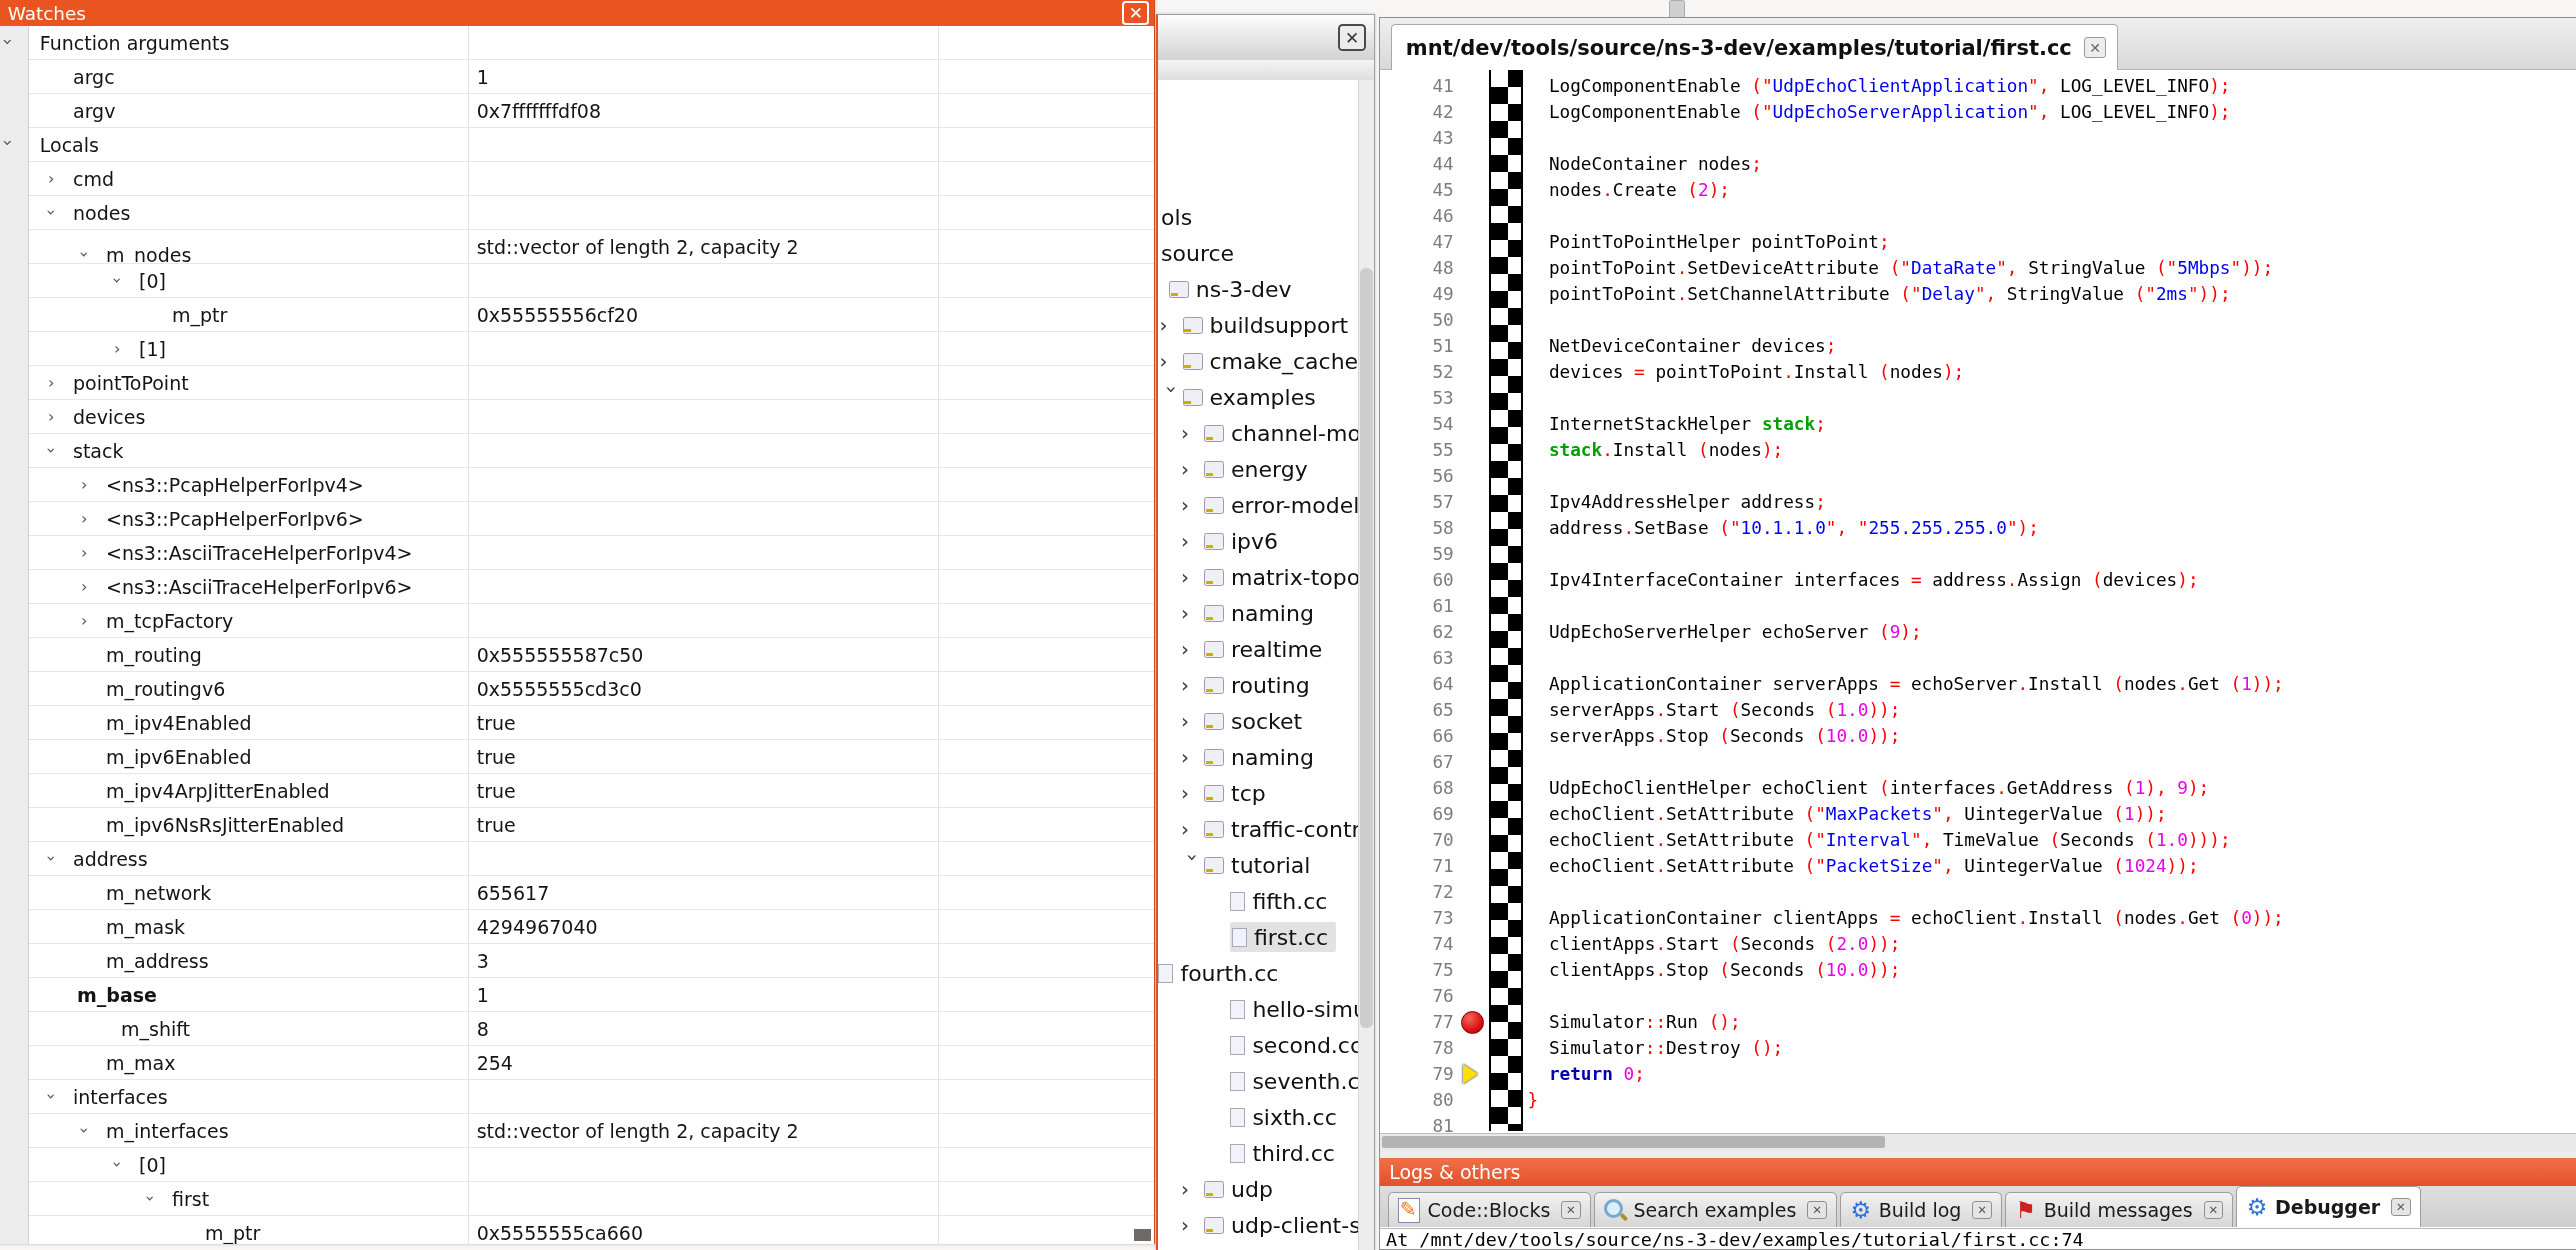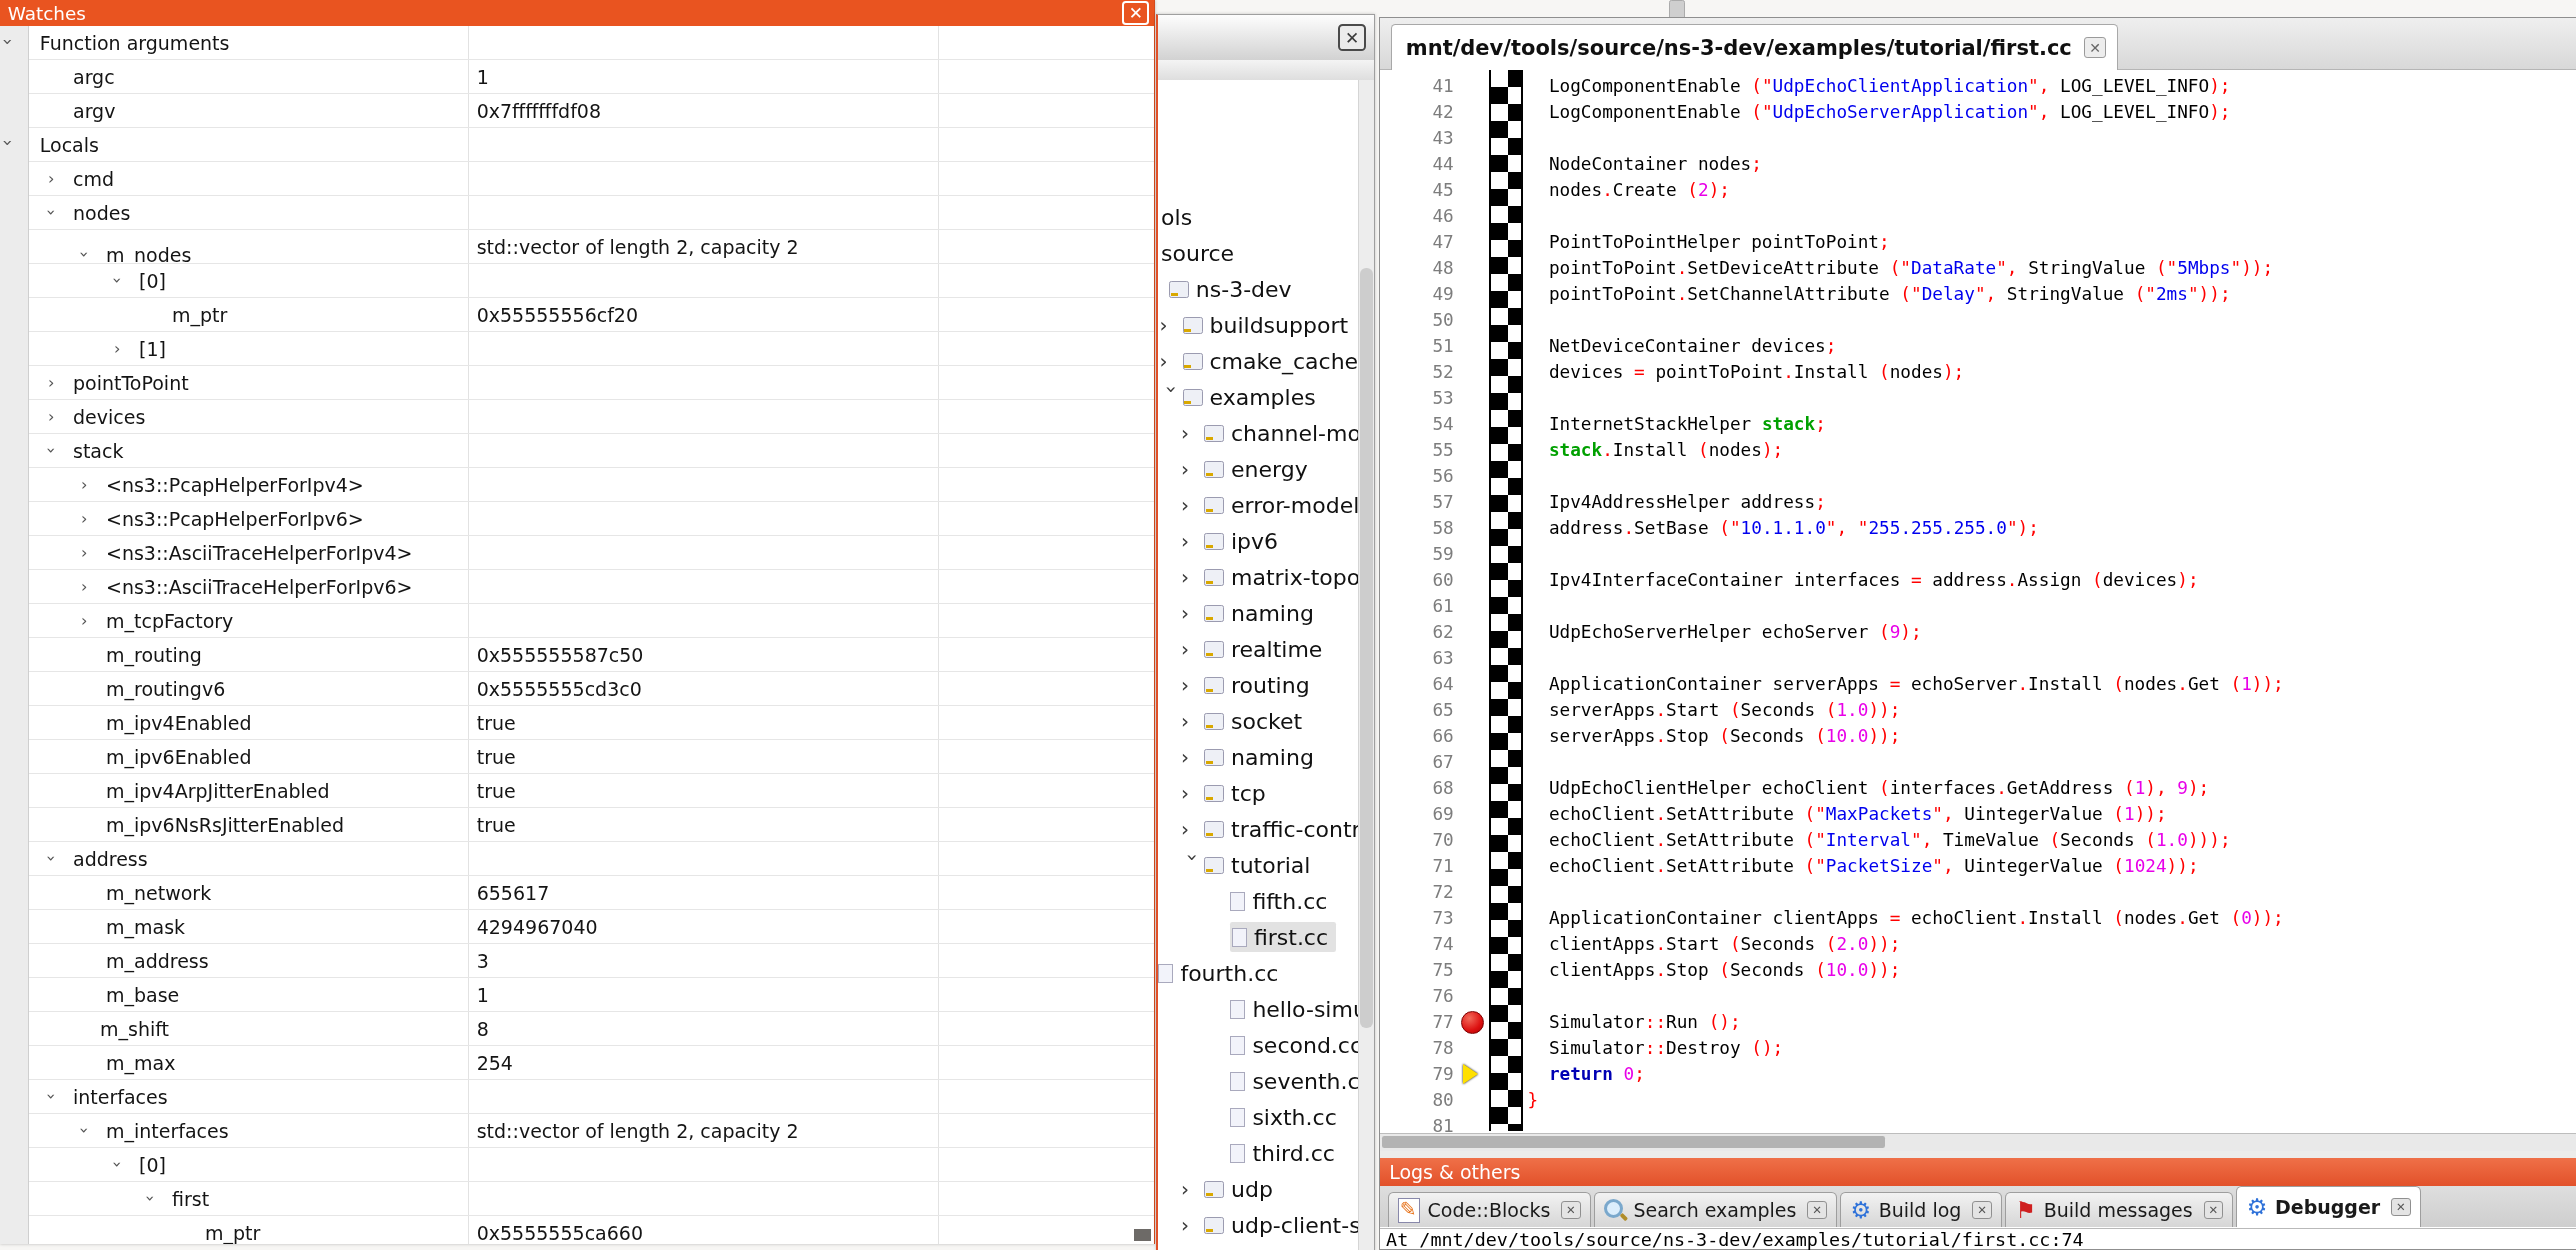--- a/index.html
+++ b/index.html
@@ -268,26 +268,26 @@
             <div class="lbl" style="padding-left: 77px;">m_mask</div>
             <div class="val">4294967040</div>
             <div class="extra"></div>
           </div>
           <div class="wrow">
             <div class="lbl" style="padding-left: 77px;">m_address</div>
             <div class="val">3</div>
             <div class="extra"></div>
           </div>
           <div class="wrow">
-            <div class="lbl" style="padding-left: 77px;">m_base</div>
+            <div class="lbl" style="padding-left: 48px; font-weight: bold;">m_base</div>
             <div class="val">1</div>
             <div class="extra"></div>
           </div>
           <div class="wrow">
-            <div class="lbl" style="padding-left: 71px;">m_shift</div>
+            <div class="lbl" style="padding-left: 92px;">m_shift</div>
             <div class="val">8</div>
             <div class="extra"></div>
           </div>
           <div class="wrow">
             <div class="lbl" style="padding-left: 77px;">m_max</div>
             <div class="val">254</div>
             <div class="extra"></div>
           </div>
           <div class="wrow">
             <div class="lbl" style="padding-left: 44px;"><span class="chev open" style="left: 19px;">›</span>interfaces</div>

